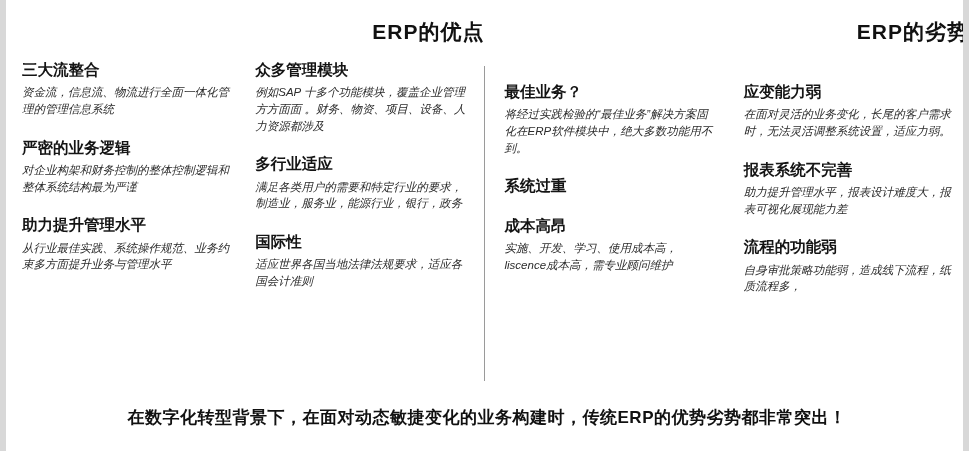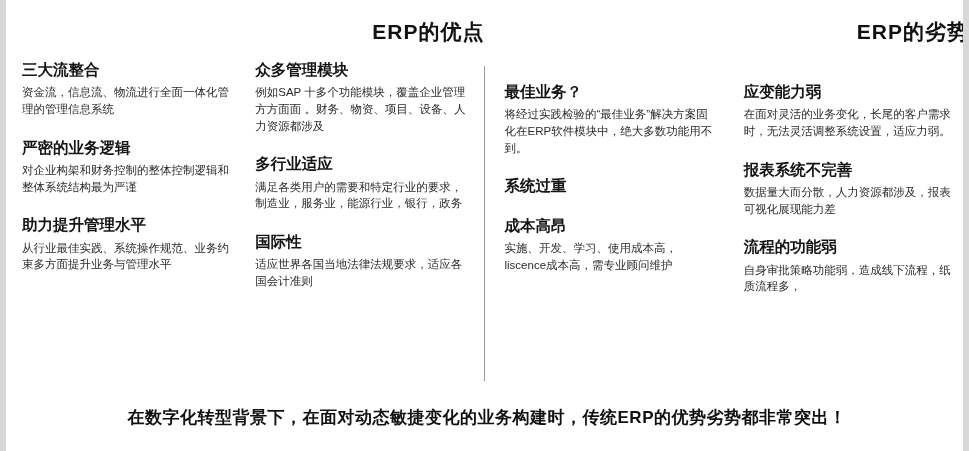--- a/index.html
+++ b/index.html
@@ -73,20 +73,21 @@
     font-weight: bold;
     color: #141414;
     margin-bottom: 5px;
     line-height: 1.25;
   }
   .block-body {
     font-size: 11.5px;
     line-height: 1.45;
     color: #2b2b2b;
     white-space: pre-line;
+    font-style: italic;
   }
   .col-b .block-body, .col-d .block-body {
     font-size: 11.5px;
   }
 
   .col-c .block:first-child { margin-top: 22px; }
   .col-d .block:first-child { margin-top: 22px; }
 
   .footer {
     position: absolute;
@@ -178,21 +179,21 @@
         </div>
       </div>
 
       <div class="col col-d">
         <div class="block">
           <div class="block-title">应变能力弱</div>
           <div class="block-body">在面对灵活的业务变化，长尾的客户需求时，无法灵活调整系统设置，适应力弱。</div>
         </div>
         <div class="block">
           <div class="block-title">报表系统不完善</div>
-          <div class="block-body">数据量大而分散，人力资源都涉及，报表可视化展现能力差</div>
+          <div class="block-body">助力提升管理水平，报表设计难度大，报表可视化展现能力差</div>
         </div>
         <div class="block">
           <div class="block-title">流程的功能弱</div>
           <div class="block-body">自身审批策略功能弱，造成线下流程，纸质流程多，</div>
         </div>
       </div>
     </div>
 
   </div>
 

